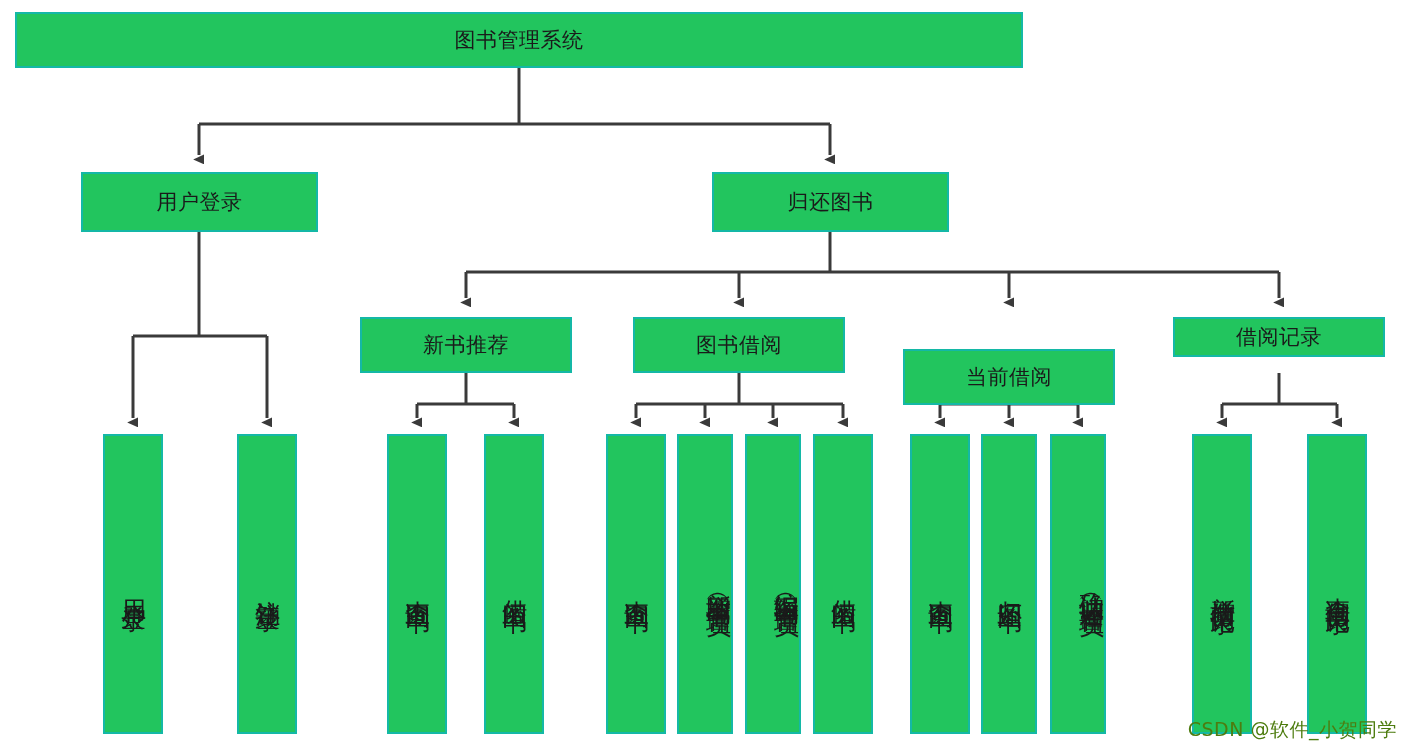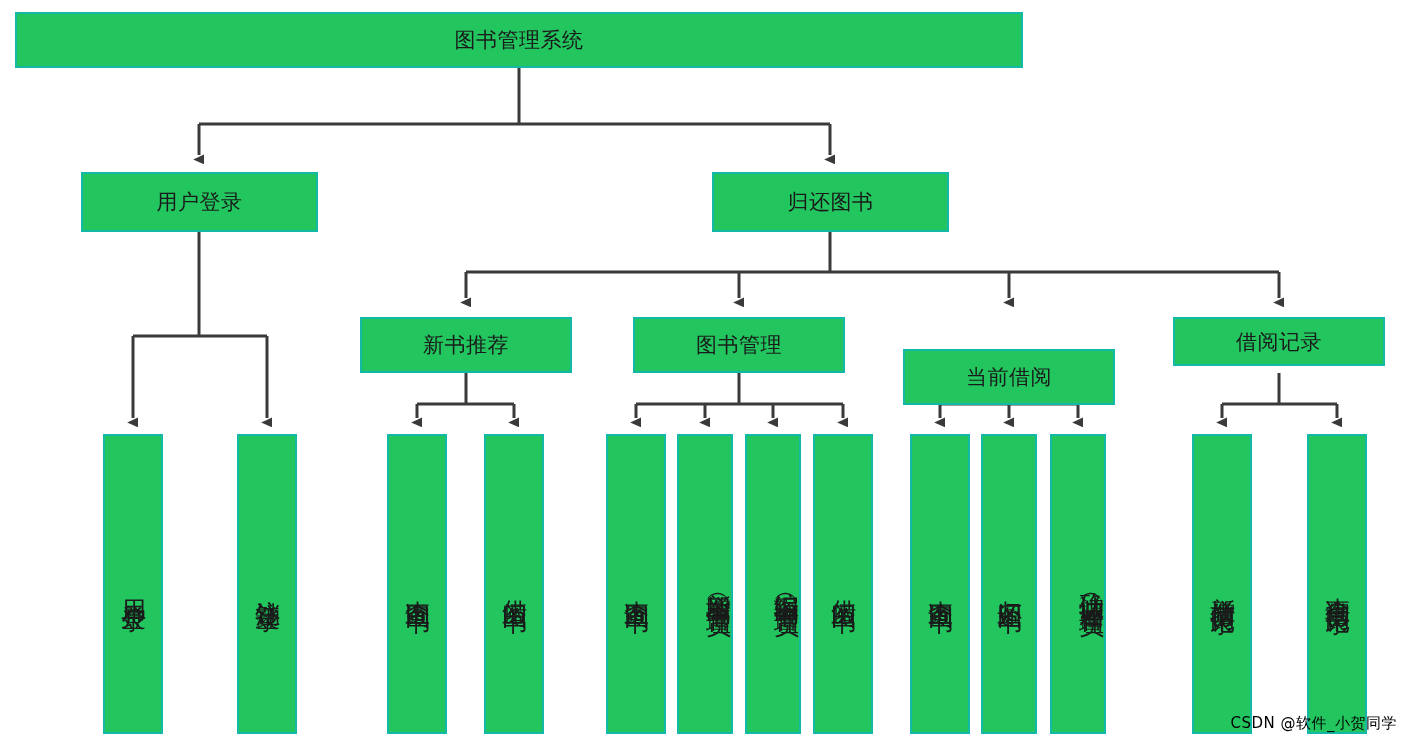--- a/index.html
+++ b/index.html
@@ -50,23 +50,23 @@
   }
   .leaf-top {
     align-items: flex-start;
   }
   .leaf-mid {
     align-items: center;
   }
   #watermark {
     position: absolute;
     right: 8px;
-    bottom: 14px;
-    font-size: 15px;
-    color: #000000;
+    bottom: 4px;
+    font-size: 19px;
+    color: #4d7c0f;
     letter-spacing: 0.5px;
     white-space: nowrap;
     pointer-events: none;
   }
   svg line, svg polygon, svg path {
     shape-rendering: geometricPrecision;
   }
 </style>
 </head>
 <body>
@@ -134,28 +134,28 @@
 
 <div class="node node-h" style="left:712px; top:172px; width:237px; height:60px;">
   <span>归还图书</span>
 </div>
 
 <div class="node node-h" style="left:360px; top:317px; width:212px; height:56px;text-align:center;">
   <span>新书推荐</span>
 </div>
 
 <div class="node node-h" style="left:633px; top:317px; width:212px; height:56px;">
-  <span>图书管理</span>
+  <span>图书借阅</span>
 </div>
 
 <div class="node node-h" style="left:903px; top:317px; width:212px; height:56px;margin-top:32px;">
   <span>当前借阅</span>
 </div>
 
-<div class="node node-h" style="left:1173px; top:317px; width:212px; height:49px;">
+<div class="node node-h" style="left:1173px; top:317px; width:212px; height:40px;">
   <span>借阅记录</span>
 </div>
 
 <div class="node node-leaf leaf-mid" style="left:103px; top:434px; width:60px; height:300px;">
   <span>用户登录</span>
 </div>
 <div class="node node-leaf leaf-mid" style="left:237px; top:434px; width:60px; height:300px;">
   <span>注销登录</span>
 </div>
 

